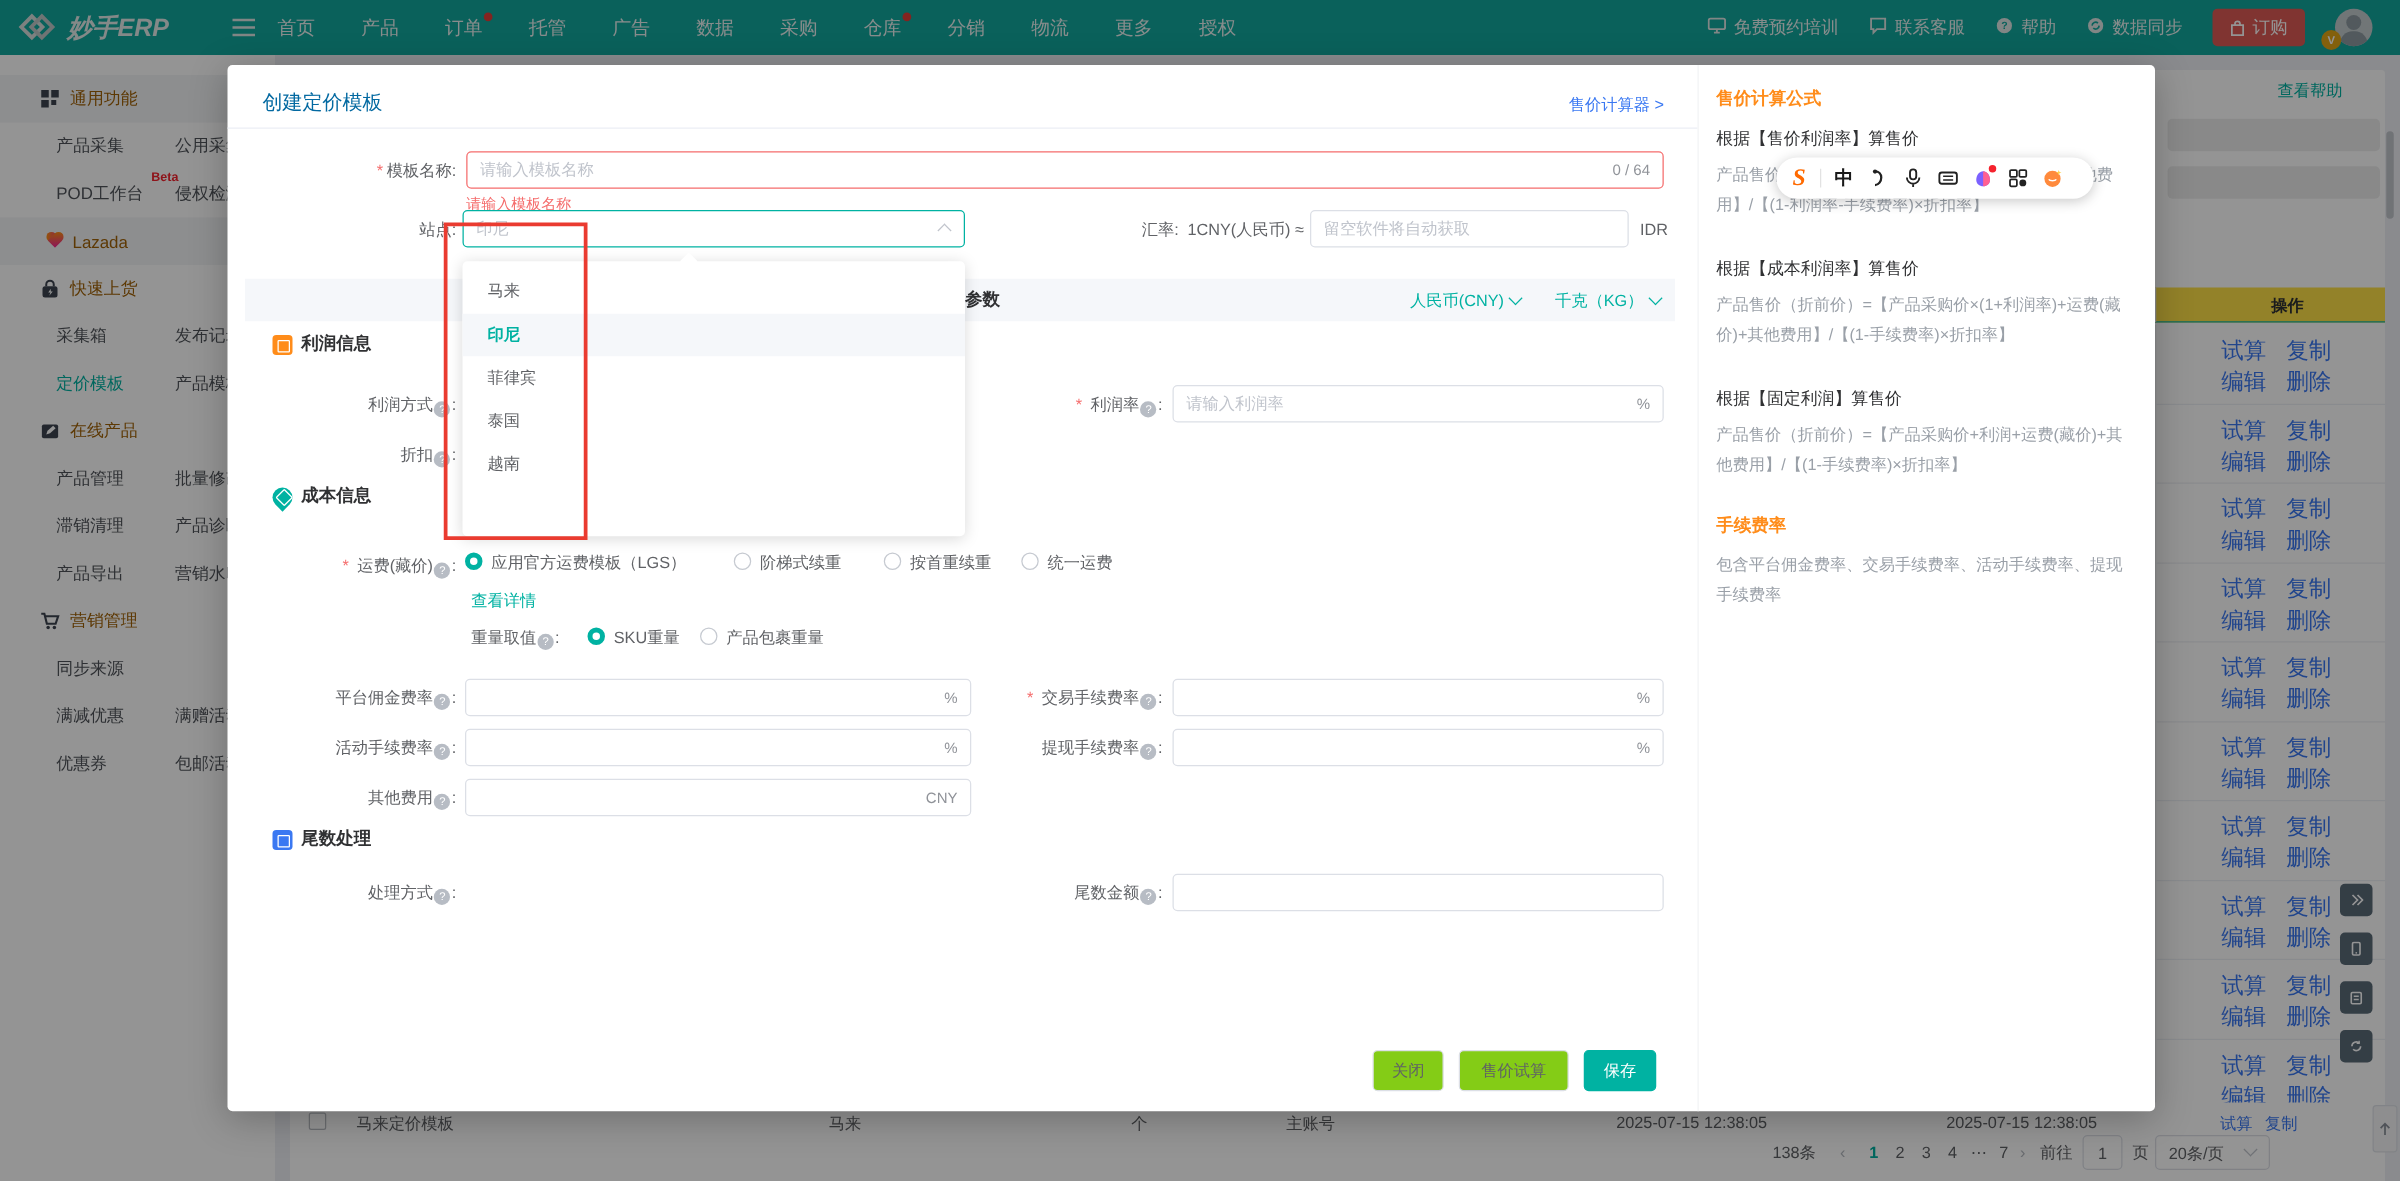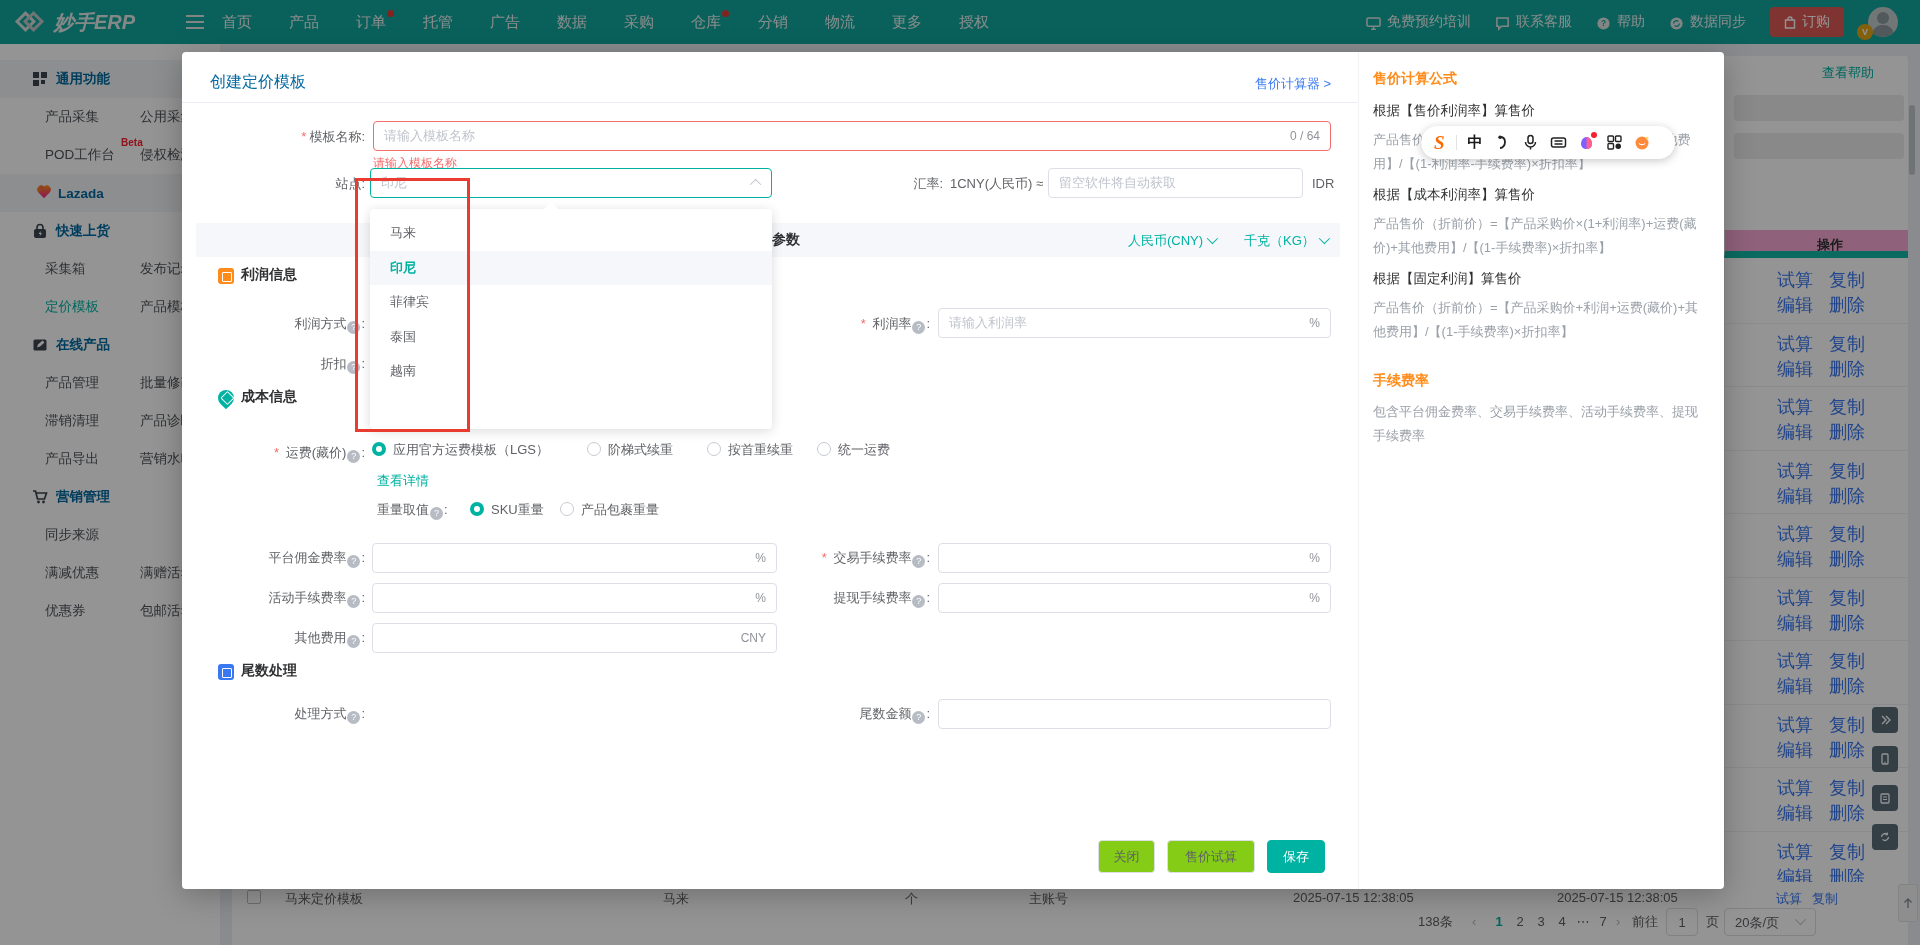--- a/index.html
+++ b/index.html
@@ -18,51 +18,51 @@
   .logo-dia i:nth-child(2){left:8px;top:5px;border-color:#bfc9c8}
   .brand-name{font-size:20px;font-weight:bold;font-style:italic;color:#e3eceb;white-space:nowrap}
   .hamb{width:18px;height:14px;margin:0 18px 0 8px;border-top:2px solid #dfe7e6;
     border-bottom:2px solid #dfe7e6;position:relative;flex:none}
   .hamb::after{content:"";position:absolute;left:0;top:4px;width:100%;height:2px;background:#dfe7e6}
   .nav-menu{display:flex;align-items:center;gap:37px;font-size:15px}
   .nav-item{position:relative;cursor:pointer;white-space:nowrap}
   .nav-item.has-dot::after{content:"";position:absolute;right:-8px;top:-3px;width:7px;height:7px;
     border-radius:50%;background:#e23d38}
   .topnav-right{margin-left:auto;display:flex;align-items:center;gap:24px;padding-right:22px;font-size:14px}
-  .tn-link{display:flex;align-items:flex-end;gap:6px;cursor:pointer;white-space:nowrap}
+  .tn-link{display:flex;align-items:flex-start;gap:6px;cursor:pointer;white-space:nowrap}
   .tn-ico{width:15px;height:15px;flex:none}
   .subscribe-btn{display:flex;align-items:center;gap:6px;background:#dd5a55;color:#fff;
     border:none;border-radius:4px;padding:6px 14px;font-size:14px;cursor:pointer}
   .avatar{position:relative;width:30px;height:30px;border-radius:50%;background:#c3cbce;overflow:hidden}
   .avatar .head{position:absolute;left:9px;top:5px;width:12px;height:12px;border-radius:50%;background:#8d9aa0}
   .avatar .body{position:absolute;left:4px;top:18px;width:22px;height:14px;border-radius:10px 10px 0 0;background:#8d9aa0}
 
   
   .sidebar{position:absolute;left:0;top:44px;width:220px;height:901px;background:#fff;padding-top:16px;z-index:1}
   .srow{position:relative;height:38px;display:flex;align-items:center;font-size:13.5px;color:#50545a}
-  .srow.header{background:#f3f4f6;font-weight:bold;color:#0369a1}
+  .srow.header{background:#f3f4f6;font-weight:normal;color:#a16207}
   .sic{position:absolute;left:32px;width:16px;height:16px}
   .hlabel{position:absolute;left:56px;white-space:nowrap}
   .scol1{position:absolute;left:45px;white-space:nowrap;cursor:pointer}
   .scol2{position:absolute;left:140px;white-space:nowrap;cursor:pointer}
   .scol1.active{color:#00b2a2}
   .beta{position:absolute;top:-9px;right:-28px;color:#f5222d;font-size:10px;font-weight:bold}
   .heart{position:relative;width:15px;height:13px}
   .heart::before,.heart::after{content:"";position:absolute;top:0;width:8px;height:12px;
     border-radius:8px 8px 0 0;background:linear-gradient(135deg,#ff9d00,#f5229b)}
   .heart::before{left:7.5px;transform:rotate(-45deg);transform-origin:0 100%}
   .heart::after{left:0;transform:rotate(45deg);transform-origin:100% 100%}
 
   
   .main-bg{position:absolute;left:220px;top:44px;right:0;bottom:0;background:#eef0f4;z-index:1}
   .content-card{position:absolute;left:12px;top:12px;width:1676px;height:931px;background:#fff;border-radius:3px}
   .view-help{position:absolute;left:1822px;top:64px;color:#00b2a2;font-size:13px;cursor:pointer;z-index:1}
   .filter-box{position:absolute;width:170px;height:26px;background:#ededed;border-radius:4px;z-index:1}
-  .thead{position:absolute;left:1724px;top:230px;width:184px;height:28px;background:#f9a8d4;
-    border-bottom:7px solid #14b8a6;border-left:1px solid #eef0f3;z-index:1}
+  .thead{position:absolute;left:1724px;top:230px;width:184px;height:28px;background:#fde047;
+    border-bottom:1px solid #14b8a6;border-left:1px solid #eef0f3;z-index:1}
   .thead span{position:absolute;left:92px;top:6px;font-size:13px;font-weight:bold;color:#303133}
   .ops{position:absolute;left:1724px;top:260px;width:184px;height:622px;overflow:hidden;
     border-left:1px solid #eef0f3;z-index:1}
   .op-pair{position:relative;height:63.5px;border-bottom:1px solid #edf0f4}
   .op-line{position:absolute;left:52px;font-size:18px;white-space:nowrap}
   .op-line.l1{top:8px}.op-line.l2{top:33px}
   .blink{color:#3a78f2;margin-right:16px;cursor:pointer}
   .strip{position:absolute;left:232px;top:884px;width:1676px;height:24px;background:#fff;z-index:1;
     font-size:13px;color:#606266}
   .strip>span{position:absolute;top:6px;white-space:nowrap}
@@ -120,21 +120,21 @@
   .ropt{position:absolute;top:0;font-size:13px;color:#606266;white-space:nowrap;cursor:pointer}
   .tlink{position:absolute;font-size:13px;color:#00b2a2;cursor:pointer;white-space:nowrap}
   .mbtn{position:absolute;height:33px;border:1px solid #dcdfe6;border-radius:4px;background:#84cc16;
     font-size:13px;color:#606266;cursor:pointer;font-family:inherit}
   .mbtn.primary{background:#00b2a2;border-color:#00b2a2;color:#fff}
   .help{position:absolute;left:1176px;top:0;width:366px;height:100%;border-left:1px solid #f2f3f5;
     padding:16px 20px 0 14px}
   .hp-title{color:#ff8c1a;font-size:14px;font-weight:bold;margin-top:2px}
   .hp-h{color:#303133;font-size:13.5px;margin-top:14px}
   .hp-f{color:#9aa0a8;font-size:13px;line-height:24px;margin-top:8px}
-  .hp-h.gap{margin-top:10px}
+  .hp-h.gap{margin-top:30px}
   .hp-fee{color:#ff8c1a;font-size:14px;font-weight:bold;margin-top:28px}
 
   
   .ddown{position:absolute;left:370px;top:209px;width:402px;height:220px;background:#fff;border-radius:4px;
     box-shadow:0 2px 12px rgba(0,0,0,.15);z-index:20;padding-top:7px}
   .ddown .notch{position:absolute;left:176px;top:-5px;width:10px;height:10px;background:#fff;transform:rotate(45deg)}
   .dopt{height:34.5px;line-height:34.5px;padding-left:20px;font-size:13px;color:#606266;cursor:pointer}
   .dopt.sel{color:#00b2a2;font-weight:bold;background:#f5f7fa}
 
   

